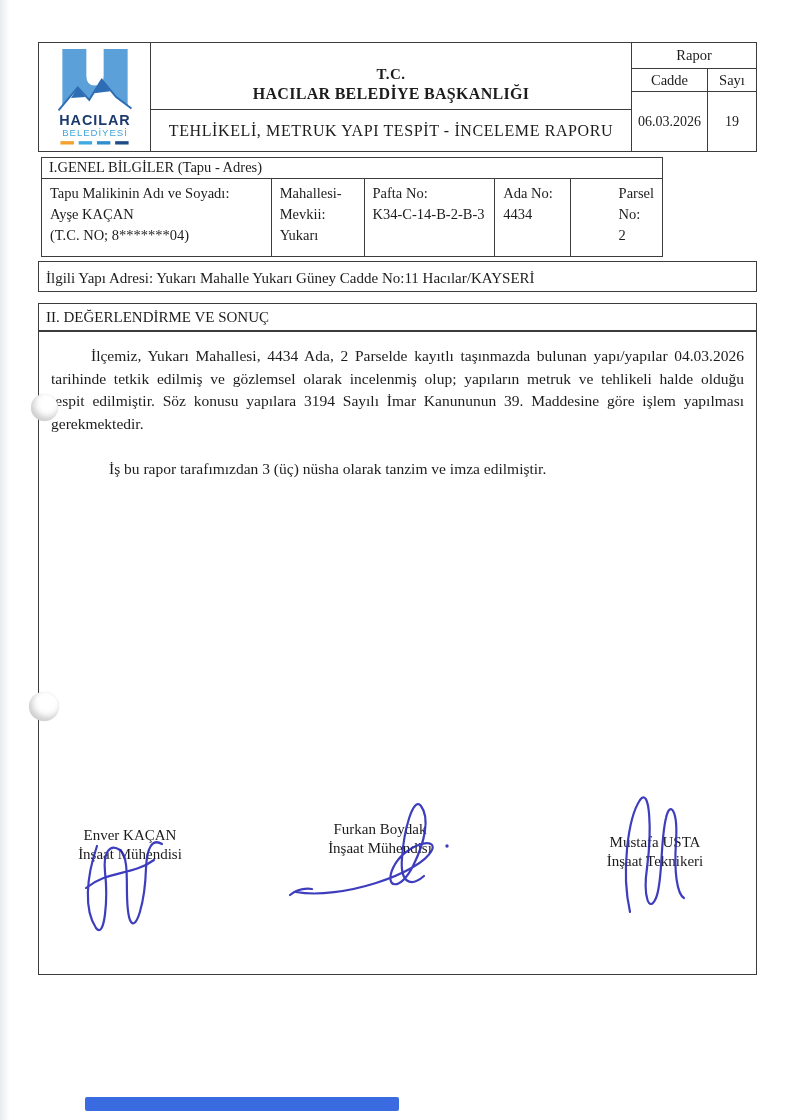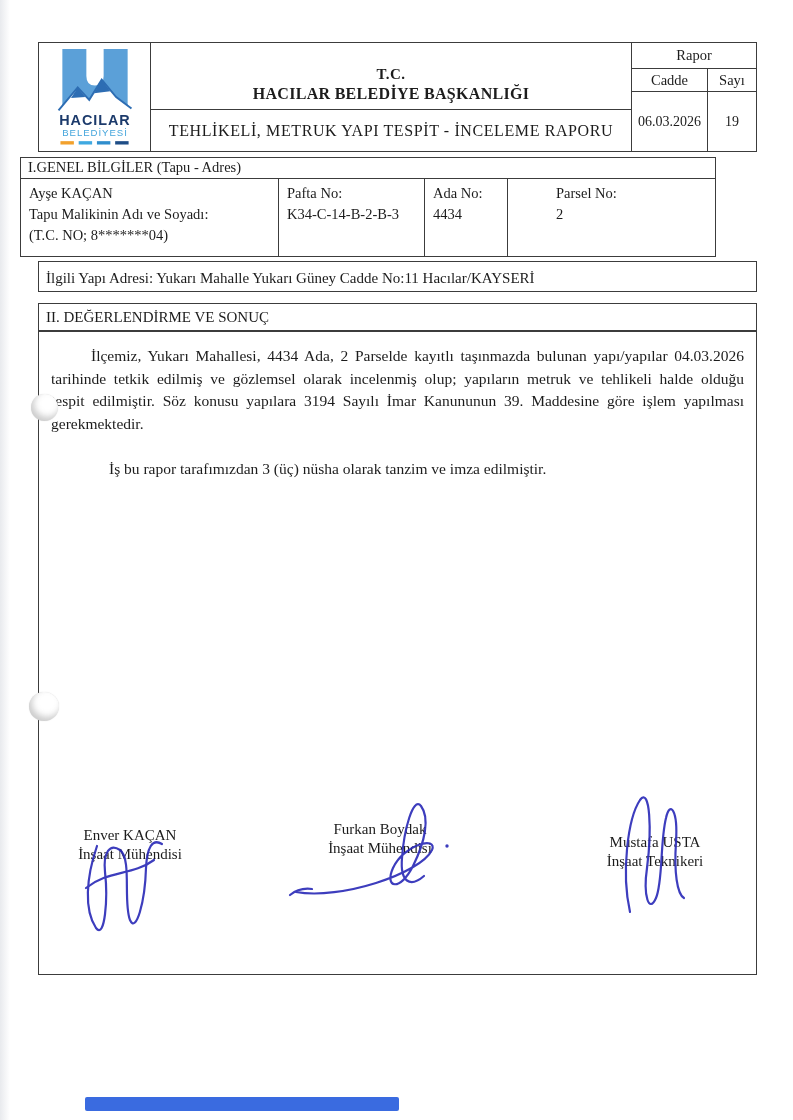--- a/index.html
+++ b/index.html
@@ -29,21 +29,21 @@
   .rapor-title{height:26px;box-sizing:border-box;border-bottom:1px solid #3c3c3c;
     display:flex;align-items:center;justify-content:center;}
   .rapor-heads{height:23px;box-sizing:border-box;border-bottom:1px solid #3c3c3c;display:flex;}
   .rapor-vals{flex:1;display:flex;}
   .col-tarih{width:76px;box-sizing:border-box;border-right:1px solid #3c3c3c;
     display:flex;align-items:center;justify-content:center;}
   .col-sayi{flex:1;display:flex;align-items:center;justify-content:center;}
   .rapor-vals .col-tarih,.rapor-vals .col-sayi{font-size:14px;}
 
   
-  .sec1-box{left:20px;top:157px;width:696px;}
+  .sec1-box{left:41px;top:157px;width:622px;}
   .sec1-title{padding:1px 7px 2px;border-bottom:1px solid #3c3c3c;font-size:14.5px;}
   .sec1-row{display:flex;height:77px;font-size:14.5px;line-height:21px;}
   .sec1-row .cell{box-sizing:border-box;border-right:1px solid #3c3c3c;padding:4px 8px;}
   .sec1-row .cell:last-child{border-right:none;}
   .c-owner{width:258px;}
   .c-mah{width:103px;}
   .c-pafta{width:146px;}
   .c-ada{width:83px;}
   .c-parsel{flex:1;margin-left:40px;}
 
@@ -119,23 +119,28 @@
         <div class="col-tarih">06.03.2026</div>
         <div class="col-sayi">19</div>
       </div>
     </div>
   </div>
 
   <div class="box sec1-box">
     <div class="sec1-title">I.GENEL BİLGİLER (Tapu - Adres)</div>
     <div class="sec1-row">
       <div class="cell c-owner">
+        <div>Tapu Malikinin Adı ve Soyadı:</div>
         <div>Ayşe KAÇAN</div>
-        <div>Tapu Malikinin Adı ve Soyadı:</div>
         <div>(T.C. NO; 8*******04)</div>
+      </div>
+      <div class="cell c-mah">
+        <div>Mahallesi-</div>
+        <div>Mevkii:</div>
+        <div>Yukarı</div>
       </div>
       <div class="cell c-pafta">
         <div>Pafta No:</div>
         <div>K34-C-14-B-2-B-3</div>
       </div>
       <div class="cell c-ada">
         <div>Ada No:</div>
         <div>4434</div>
       </div>
       <div class="cell c-parsel">

